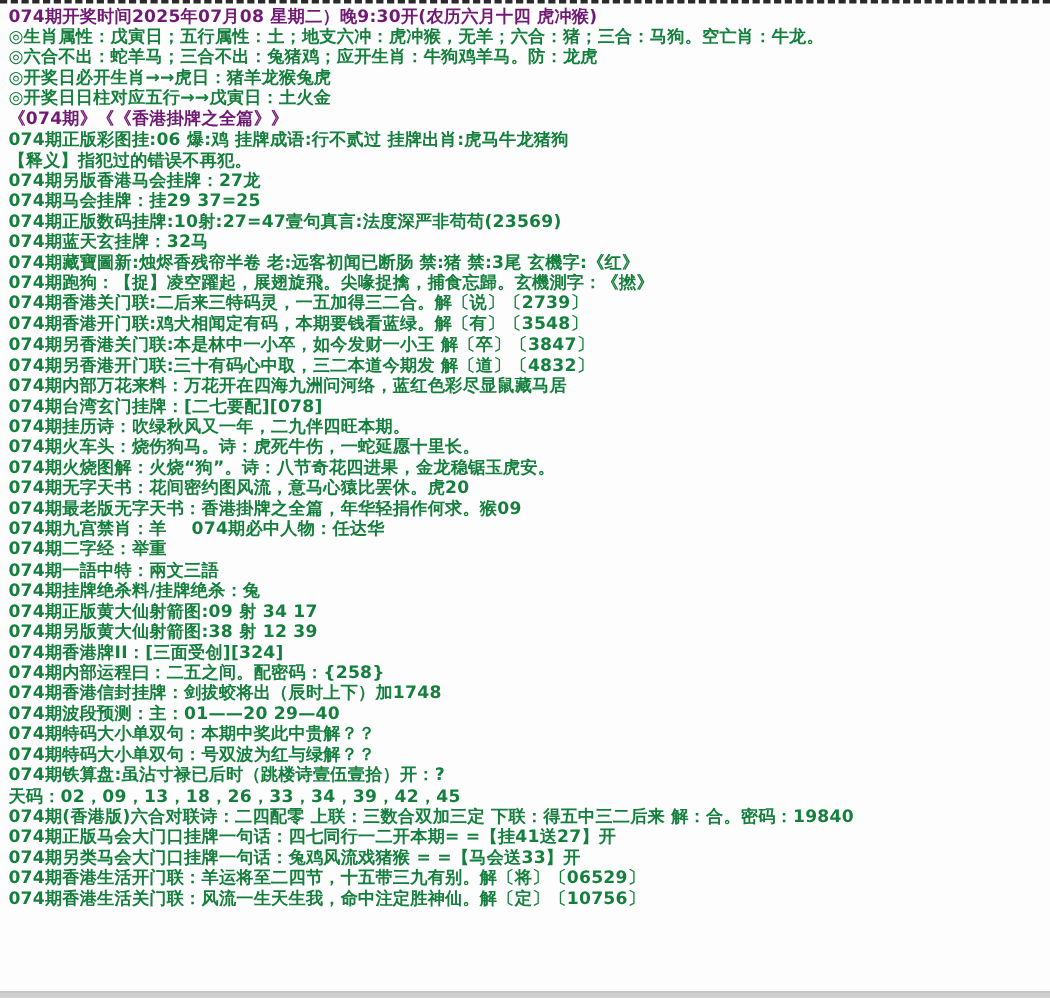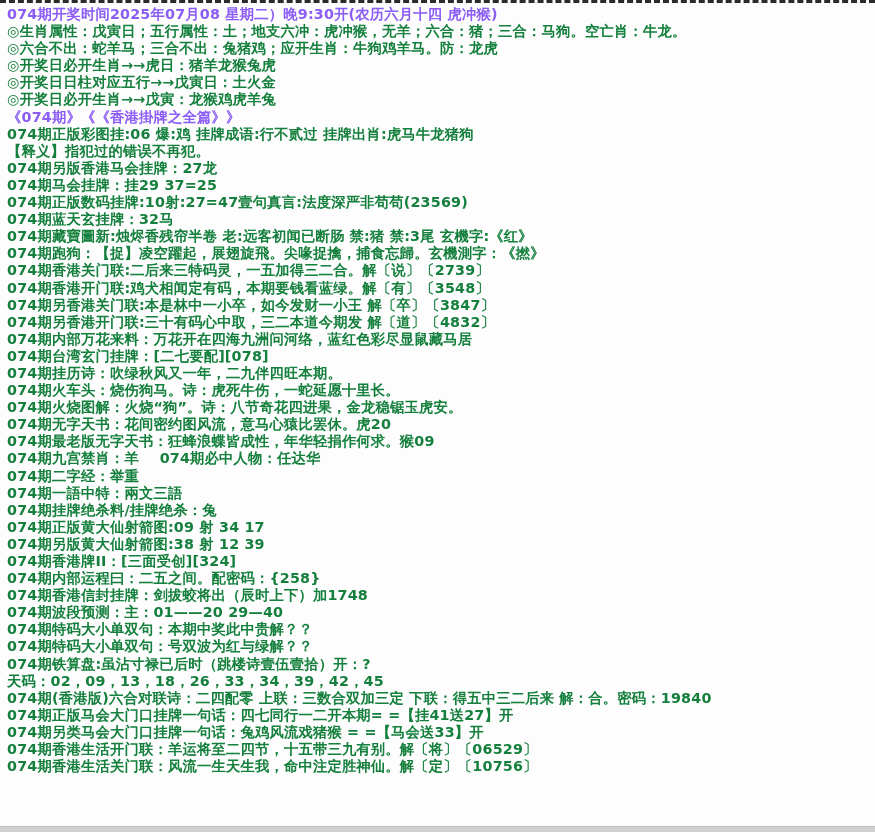--- a/index.html
+++ b/index.html
@@ -21,60 +21,59 @@
   .line {
     font-size: 14.3px;
     font-weight: 700;
     line-height: 17.1px;
     height: 17.1px;
     color: #15803d;
     letter-spacing: 0.2px;
     white-space: pre;
     overflow: hidden;
   }
-  .line.red { color: #8b5cf6; }
+  .line.red { color: #701a75; }
   .bottom-border {
     position: absolute;
     left: 0; bottom: 0;
     width: 875px; height: 6px;
     background: #cfcfcf;
     border-top: 1px solid #bdbdbd;
   }
 </style>
 </head>
 <body>
 
 <div class="page">
   <div class="content">
       <div class="line red">074期开奖时间2025年07月08 星期二）晚9:30开(农历六月十四 虎冲猴)</div>
       <div class="line">◎生肖属性：戊寅日；五行属性：土；地支六冲：虎冲猴，无羊；六合：猪；三合：马狗。空亡肖：牛龙。</div>
       <div class="line">◎六合不出：蛇羊马；三合不出：兔猪鸡；应开生肖：牛狗鸡羊马。防：龙虎</div>
       <div class="line">◎开奖日必开生肖→→虎日：猪羊龙猴兔虎</div>
       <div class="line">◎开奖日日柱对应五行→→戊寅日：土火金</div>
-      <div class="line">◎开奖日必开生肖→→戊寅：龙猴鸡虎羊兔</div>
       <div class="line red">《074期》《《香港掛牌之全篇》》</div>
       <div class="line">074期正版彩图挂:06 爆:鸡 挂牌成语:行不贰过 挂牌出肖:虎马牛龙猪狗</div>
       <div class="line">【释义】指犯过的错误不再犯。</div>
       <div class="line">074期另版香港马会挂牌：27龙</div>
       <div class="line">074期马会挂牌：挂29 37=25</div>
       <div class="line">074期正版数码挂牌:10射:27=47壹句真言:法度深严非苟苟(23569)</div>
       <div class="line">074期蓝天玄挂牌：32马</div>
       <div class="line">074期藏寶圖新:烛烬香残帘半卷 老:远客初闻已断肠 禁:猪 禁:3尾 玄機字:《红》</div>
       <div class="line">074期跑狗：【捉】凌空躍起，展翅旋飛。尖喙捉擒，捕食忘歸。玄機測字：《撚》</div>
       <div class="line">074期香港关门联:二后来三特码灵，一五加得三二合。解〔说〕〔2739〕</div>
       <div class="line">074期香港开门联:鸡犬相闻定有码，本期要钱看蓝绿。解〔有〕〔3548〕</div>
       <div class="line">074期另香港关门联:本是林中一小卒，如今发财一小王 解〔卒〕〔3847〕</div>
       <div class="line">074期另香港开门联:三十有码心中取，三二本道今期发 解〔道〕〔4832〕</div>
       <div class="line">074期内部万花来料：万花开在四海九洲问河络，蓝红色彩尽显鼠藏马居</div>
       <div class="line">074期台湾玄门挂牌：[二七要配][078]</div>
       <div class="line">074期挂历诗：吹绿秋风又一年，二九伴四旺本期。</div>
       <div class="line">074期火车头：烧伤狗马。诗：虎死牛伤，一蛇延愿十里长。</div>
       <div class="line">074期火烧图解：火烧“狗”。诗：八节奇花四进果，金龙稳锯玉虎安。</div>
       <div class="line">074期无字天书：花间密约图风流，意马心猿比罢休。虎20</div>
-      <div class="line">074期最老版无字天书：狂蜂浪蝶皆成性，年华轻捐作何求。猴09</div>
+      <div class="line">074期最老版无字天书：香港掛牌之全篇，年华轻捐作何求。猴09</div>
       <div class="line">074期九宫禁肖：羊    074期必中人物：任达华</div>
       <div class="line">074期二字经：举重</div>
       <div class="line">074期一語中特：兩文三語</div>
       <div class="line">074期挂牌绝杀料/挂牌绝杀：兔</div>
       <div class="line">074期正版黄大仙射箭图:09 射 34 17</div>
       <div class="line">074期另版黄大仙射箭图:38 射 12 39</div>
       <div class="line">074期香港牌II：[三面受创][324]</div>
       <div class="line">074期内部运程曰：二五之间。配密码：{258}</div>
       <div class="line">074期香港信封挂牌：剑拔蛟将出（辰时上下）加1748</div>
       <div class="line">074期波段预测：主：01——20 29—40</div>

